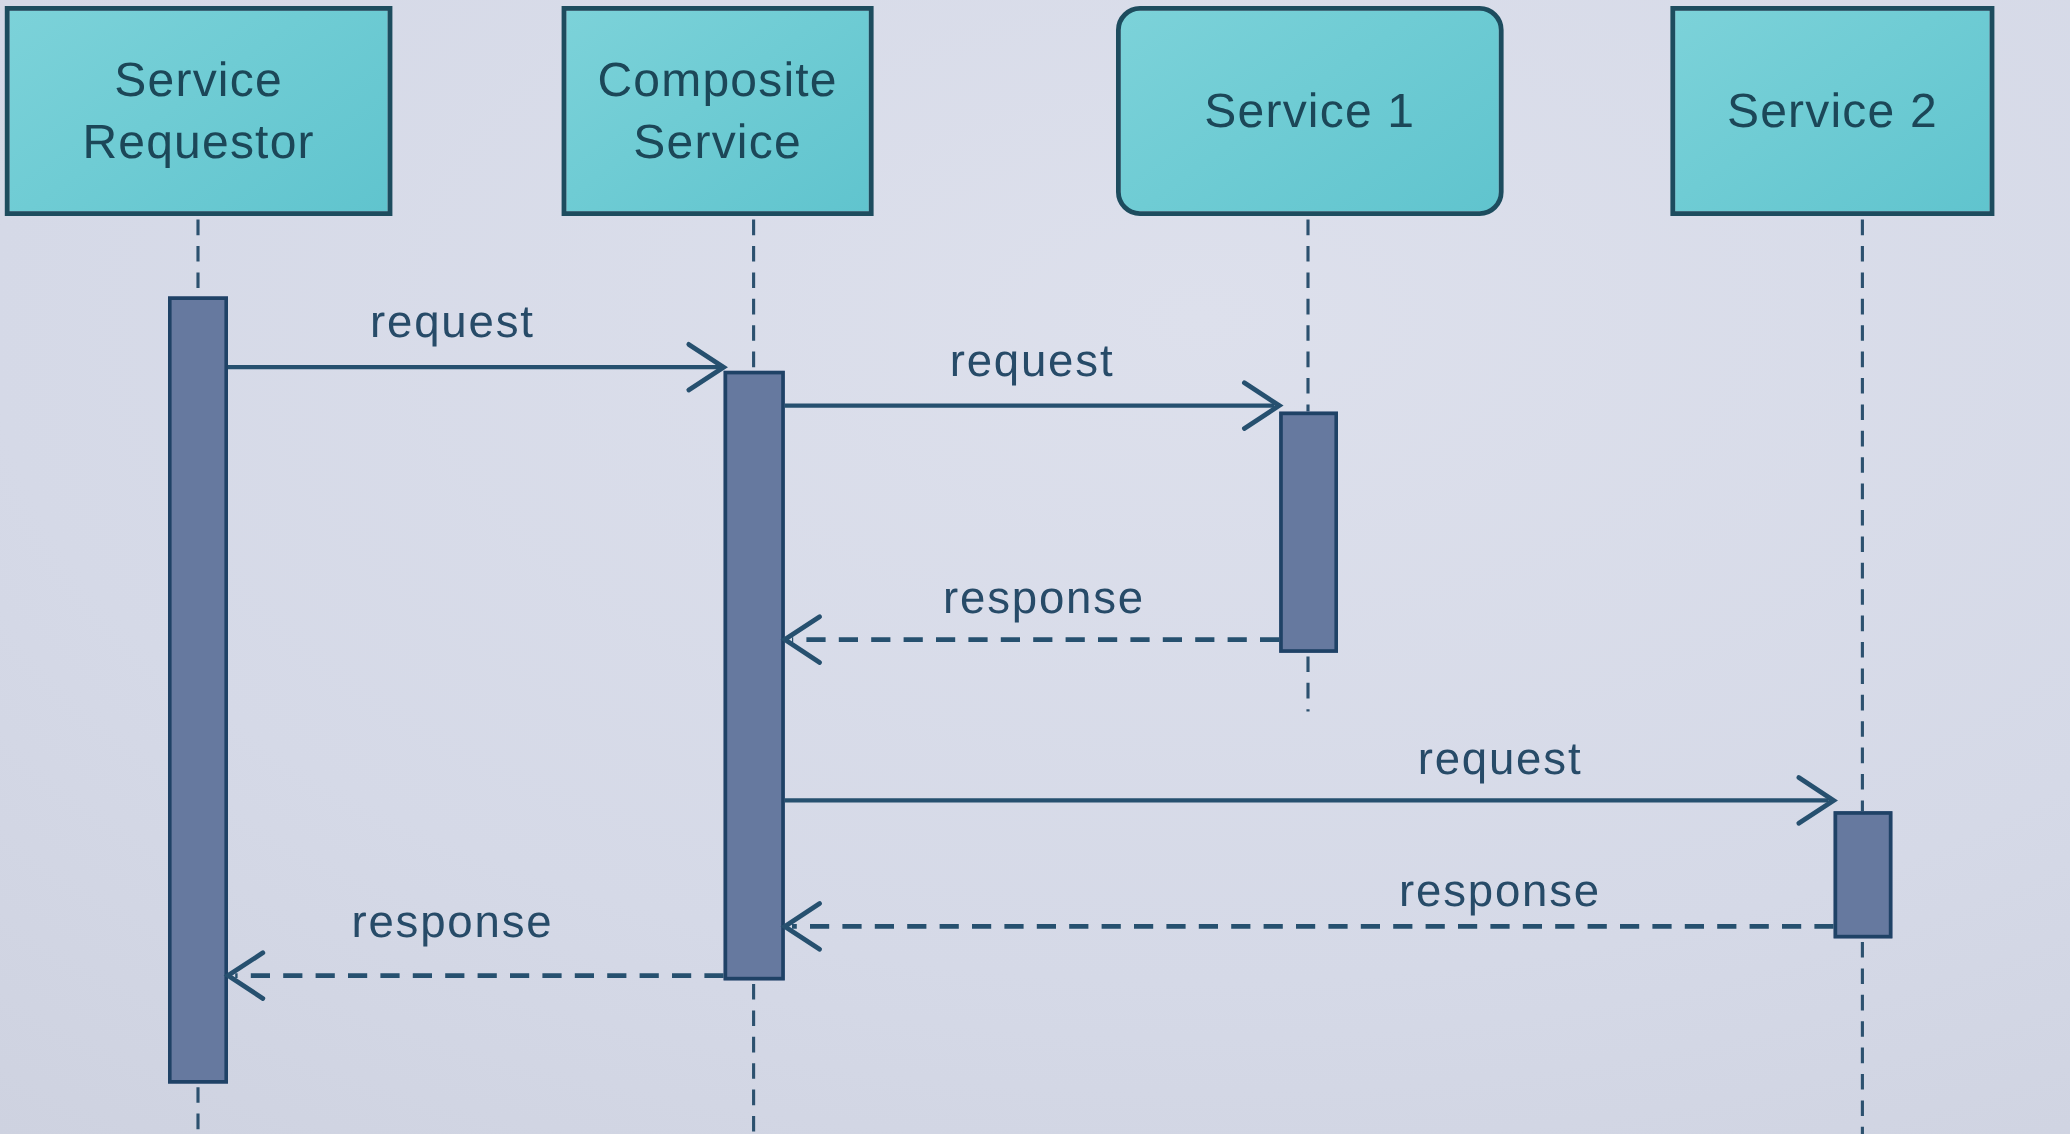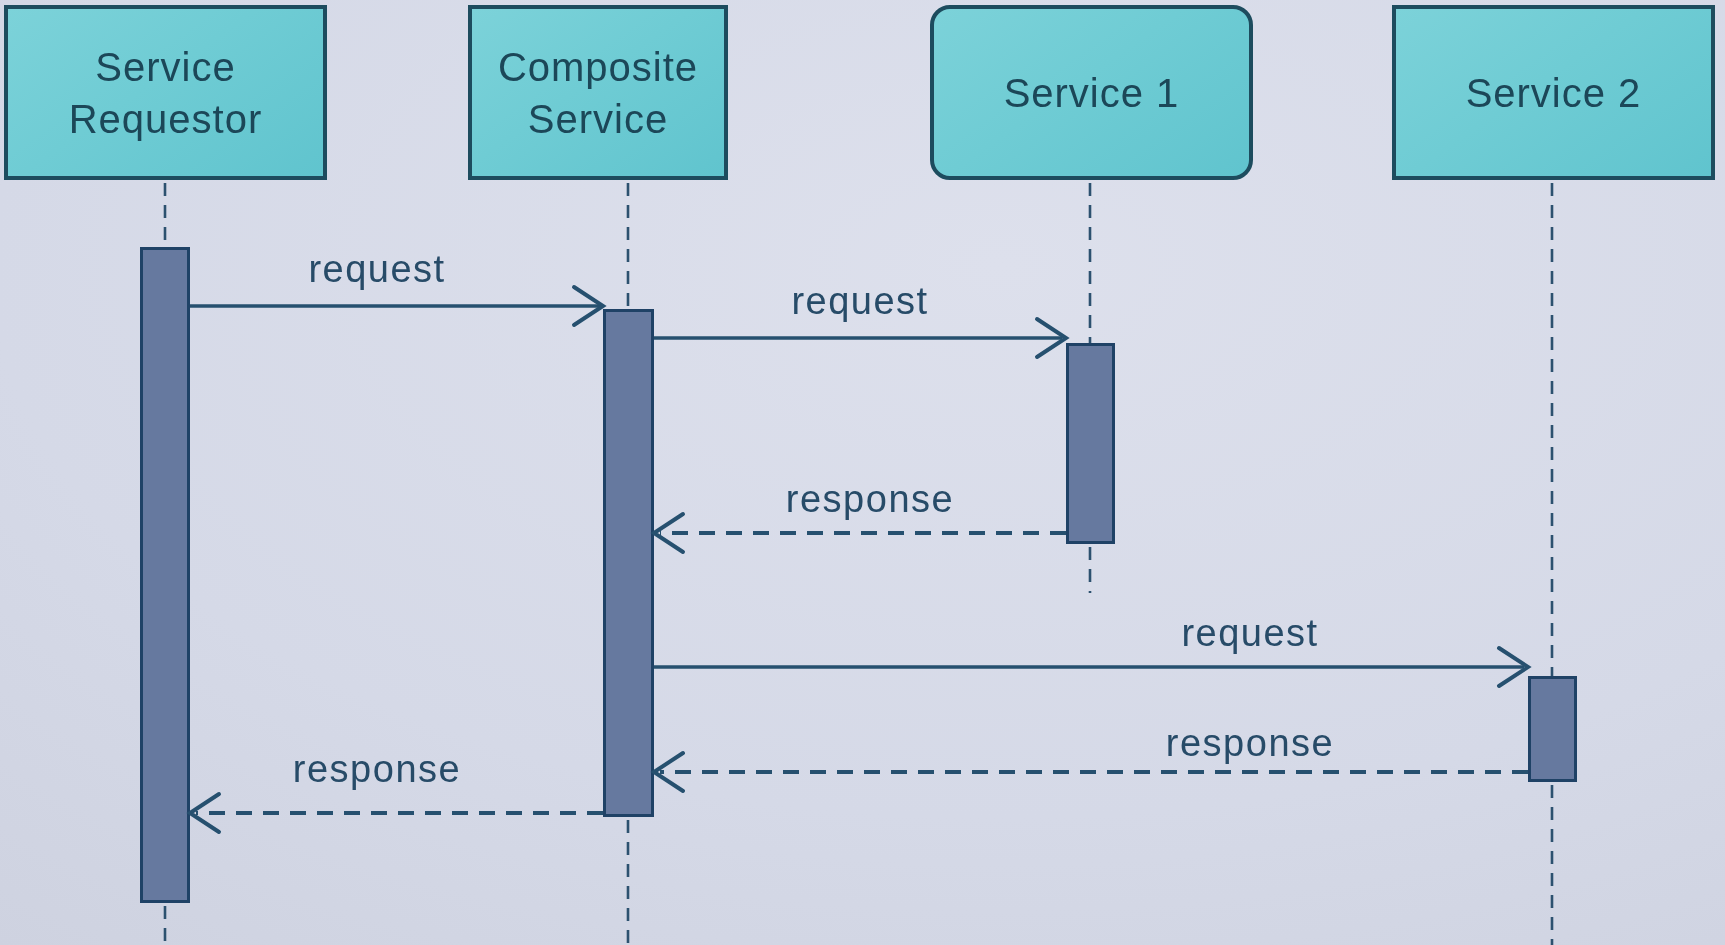--- a/index.html
+++ b/index.html
@@ -34,21 +34,21 @@
     color: #1c4758;
     font-size: 40px;
     line-height: 1.3;
     text-align: center;
     white-space: pre-line;
     letter-spacing: 1px;
   }
   .p1 { left: 4px;    width: 323px; }
   .p2 { left: 468px;  width: 260px; }
   .p3 { left: 930px;  width: 323px; border-radius: 20px; }
-  .p4 { left: 1392px; width: 323px; }
+  .p4 { left: 1392px; width: 270px; }
 
   
   .activation {
     position: absolute;
     box-sizing: border-box;
     background: #66799f;
     border: 3px solid #1f4266;
     z-index: 2;
   }
   .a1 { left: 140px;  top: 247px; width: 50px; height: 656px; }

